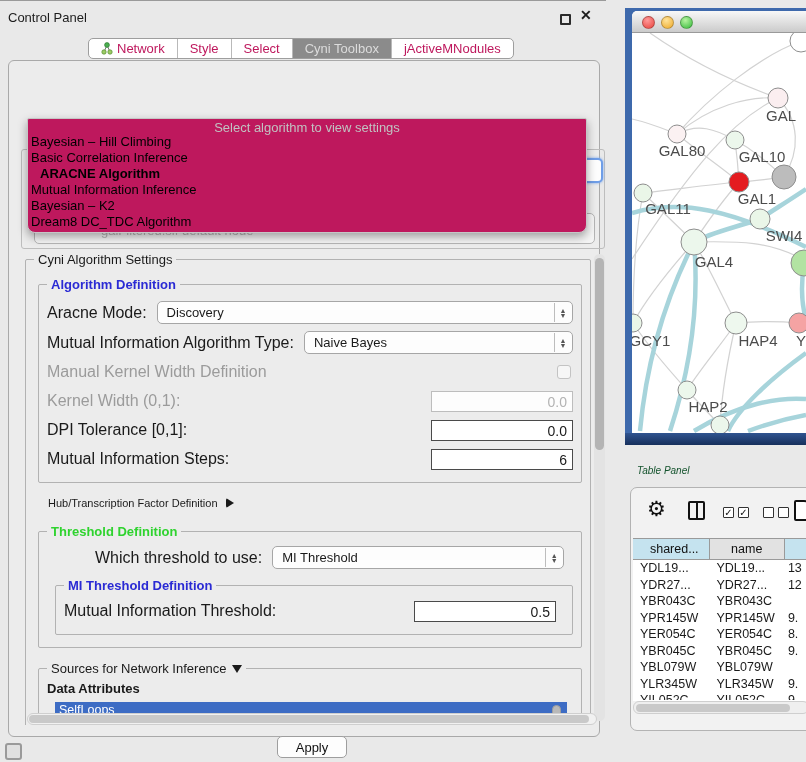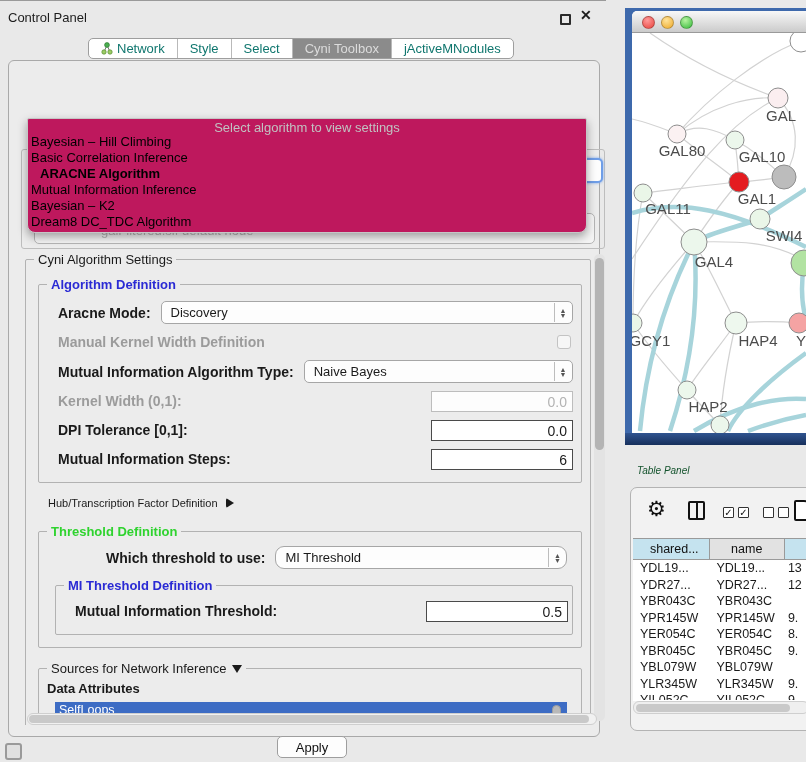--- a/index.html
+++ b/index.html
@@ -12,21 +12,21 @@
     -webkit-font-smoothing:antialiased;
   }
   
   #control-panel { position:absolute; left:0; top:0; width:606px; height:762px; border-top:1px solid #9a9a9a;}
   .cp-title { position:absolute; left:8px; top:9px; font-size:13px; color:#1c1c1c; }
   .cp-float { position:absolute; left:560px; top:13px; width:11px; height:11px; border:2px solid #2b2b2b; border-radius:1px; }
   .cp-close { position:absolute; left:580px; top:6px; font-size:14px; font-weight:bold; color:#1c1c1c; }
 
   
   .seg-tabs { position:absolute; display:flex; height:21px; background:#ffffff; border:1px solid #9e9e9e; border-radius:5px; overflow:hidden; font-size:13px; }
-  .seg-tab { display:flex; align-items:center; gap:4px; padding:0 12px; color:#0f766e; border-right:1px solid #b9b9b9; cursor:default; white-space:nowrap; }
+  .seg-tab { display:flex; align-items:center; gap:4px; padding:0 12px; color:#be185d; border-right:1px solid #b9b9b9; cursor:default; white-space:nowrap; }
   .seg-tab:last-child { border-right:none; }
   .seg-tab.selected { background:#8b8b8b; color:#dcdcdc; }
   #top-tabs { left:88px; top:37px; }
 
   
   #main-panel { position:absolute; left:8px; top:59px; width:592px; height:677px; background:#ececec; border:1px solid #a9a9a9; border-radius:6px; }
 
   
   #hidden-group { position:absolute; left:12px; top:88px; width:584px; height:100px; border:1px solid #bdbdbd; border-radius:3px; z-index:1; }
   #hidden-combo-right { position:absolute; left:560px; top:97px; width:34px; height:25px; border:2px solid #6f9ee8; border-radius:5px; background:#fdfdfd; box-shadow:0 0 3px #7aa6ec; z-index:2; }
@@ -43,39 +43,39 @@
   #settings-viewport { position:absolute; left:14px; top:188px; width:570px; height:476px; overflow:hidden; z-index:3; }
   .groupbox { position:relative; border:1px solid #b2b2b2; border-radius:2px; }
   .legend { position:absolute; top:-8px; left:8px; background:#ececec; padding:0 4px; font-size:13px; white-space:nowrap; }
   .legend.blue { color:var(--lbl-blue); font-weight:bold; }
   .legend.green { color:var(--lbl-green); font-weight:bold; }
 
   #cyni-group { position:absolute; left:2px; top:10px; width:566px; height:660px; }
   #algdef { margin:24px 8px 0 12px; padding:16px 8px 10px 8px; }
   .srow { display:flex; align-items:center; margin:0 0 7px 0; min-height:22px; }
   .srow:last-child { margin-bottom:2px; }
-  .slabel { font-size:14px; font-weight:bold; color:#1a1a1a; white-space:nowrap;margin-left:11px; }
+  .slabel { font-size:16px; font-weight:normal; color:#1a1a1a; white-space:nowrap; }
   .slabel.disabled { color:#9b9b9b; }
 
   .combo { flex:1; display:flex; align-items:center; margin-left:10px; height:23px; background:#fdfdfd; border:1px solid #a6a6a6; border-radius:5px; font-size:13px; padding-left:9px; position:relative; }
   .combo .stepper { position:absolute; right:1px; top:1px; bottom:1px; width:17px; border-left:1px solid #bdbdbd; display:flex; flex-direction:column; align-items:center; justify-content:center; color:#555; }
   .combo .stepper i { font-style:normal; font-size:7px; line-height:5px; }
 
   .numfield { margin-left:auto; width:142px; height:21px; background:#ffffff; border:1px solid #4a4a4a; font-size:14px; text-align:right; padding:2px 5px 0 0; }
   .numfield.disabled { border:1px solid #bdbdbd; color:#b3b3b3; background:#fdfdfd; }
   .checkbox { margin-left:auto; width:14px; height:14px; border:1px solid #c3c3c3; border-radius:3px; background:#f6f6f6; margin-right:2px; }
 
   #hub-row { margin:14px 0 0 22px; font-size:11px; display:flex; align-items:center; gap:8px; }
   .tri-right { width:0; height:0; border-left:8px solid #1a1a1a; border-top:5px solid transparent; border-bottom:5px solid transparent; border-radius:2px; }
   .tri-down { width:0; height:0; border-top:8px solid #1a1a1a; border-left:5px solid transparent; border-right:5px solid transparent; display:inline-block; margin-left:2px; }
 
   #threshold-group { margin:22px 8px 0 12px; padding:14px 8px 12px 8px; }
   #which-row { display:flex; align-items:center; margin-left:48px; }
-  #which-row .combo { flex:0 0 292px;border-radius:9px; }
-  #mi-def-group { margin:16px 0 0 8px; padding:14px 4px 10px 8px; }
+  #which-row .combo { flex:0 0 292px; }
+  #mi-def-group { margin:16px 0 0 8px; padding:14px 16px 10px 8px; }
 
   #sources-group { margin:20px 8px 0 12px; padding:12px 8px 10px 8px; height:120px; }
   #attr-title { font-size:13px; font-weight:bold; margin-left:0px; }
   #attr-list { position:relative; margin:6px 6px 0 8px; height:70px; background:#ffffff; overflow:hidden; }
   .attr-item { font-size:12.5px; line-height:16px; padding-left:4px; color:#fff; background:var(--sel-blue); }
   #attr-vscroll { position:absolute; right:6px; top:3px; width:9px; height:58px; background:#b9b9b9; border-radius:5px; border:1px solid #9e9e9e; }
 
   #settings-vscroll { position:absolute; left:585px; top:193px; width:11px; height:467px; background:#e3e3e3; border-radius:6px; z-index:4; }
   #settings-vscroll .thumb { position:absolute; left:1px; top:4px; width:9px; height:192px; background:#b4b4b4; border-radius:5px; }
 
@@ -190,33 +190,33 @@
               <span class="combo">
                 <span>Discovery</span>
                 <span class="stepper">
                     <i>▲</i>
                     <i>▼</i>
                   </span>
               </span>
             </div>
 
             <div class="srow">
-              <span class="slabel disabled">Manual Kernel Width Definition</span>
-              <span class="checkbox"></span>
-            </div>
-
-            <div class="srow">
               <span class="slabel">Mutual Information Algorithm Type:</span>
               <span class="combo">
                 <span>Naive Bayes</span>
                 <span class="stepper">
                     <i>▲</i>
                     <i>▼</i>
                   </span>
               </span>
+            </div>
+
+            <div class="srow">
+              <span class="slabel disabled">Manual Kernel Width Definition</span>
+              <span class="checkbox"></span>
             </div>
 
             <div class="srow">
               <span class="slabel disabled">Kernel Width (0,1):</span>
               <span class="numfield disabled">0.0</span>
             </div>
 
             <div class="srow">
               <span class="slabel">DPI Tolerance [0,1]:</span>
               <span class="numfield">0.0</span>

